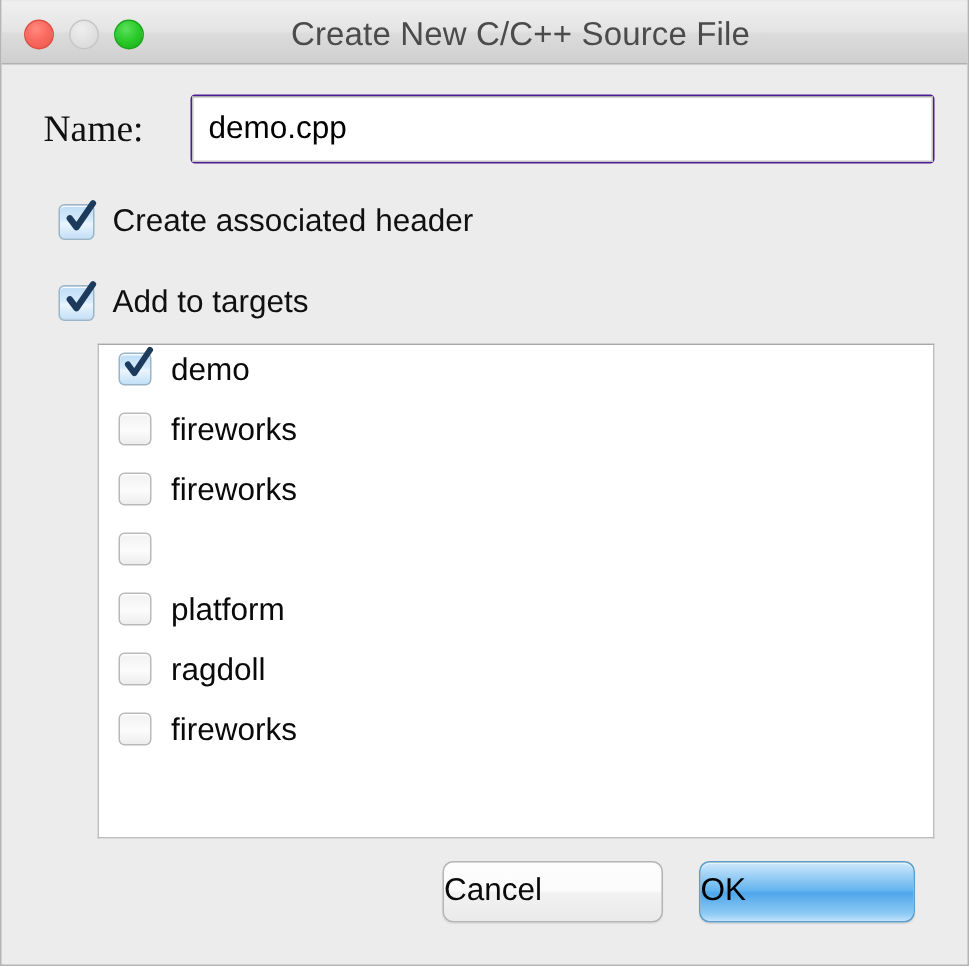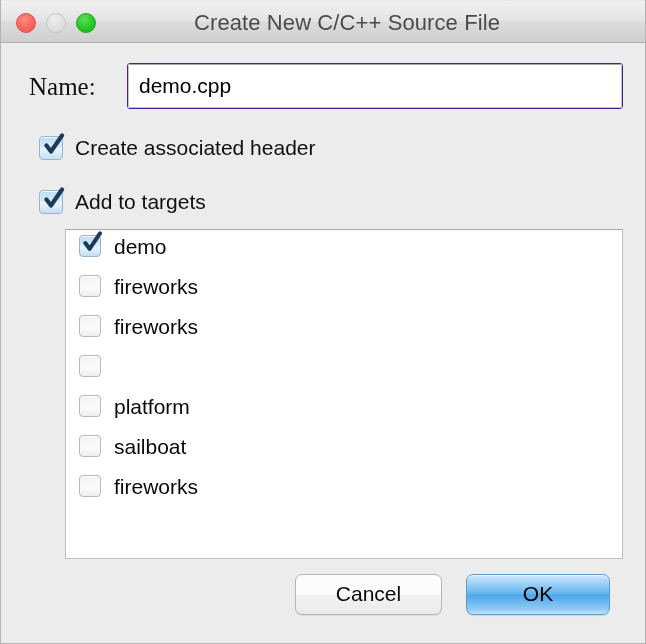--- a/index.html
+++ b/index.html
@@ -197,21 +197,20 @@
     height: 42px;
   }
   .btn {
     position: absolute;
     height: 41px;
     box-sizing: border-box;
     border-radius: 7px;
     font-family: "Liberation Sans", sans-serif;
     font-size: 21px;
     line-height: 38px;
-    text-align: center;
     cursor: default;
     user-select: none;
   }
   .btn.cancel {
     left: 294px;
     width: 147px;
     background: linear-gradient(to bottom, #fdfdfd 0%, #fbfbfb 48%, #f2f2f2 52%, #eaeaea 100%);
     border: 1px solid #b5b5b5;
     color: #0a0a0a;
     box-shadow: 0 1px 1px rgba(0,0,0,.07);
@@ -296,21 +295,21 @@
       <div class="checkbox off"></div>
     </div>
 
     <div class="list-row">
       <div class="checkbox off"></div>
       <div class="list-label">platform</div>
     </div>
 
     <div class="list-row">
       <div class="checkbox off"></div>
-      <div class="list-label">sailboat</div>
+      <div class="list-label">ragdoll</div>
     </div>
 
     <div class="list-row">
       <div class="checkbox off"></div>
       <div class="list-label">fireworks</div>
     </div>
 
   </div>
 
   <div class="buttons">

